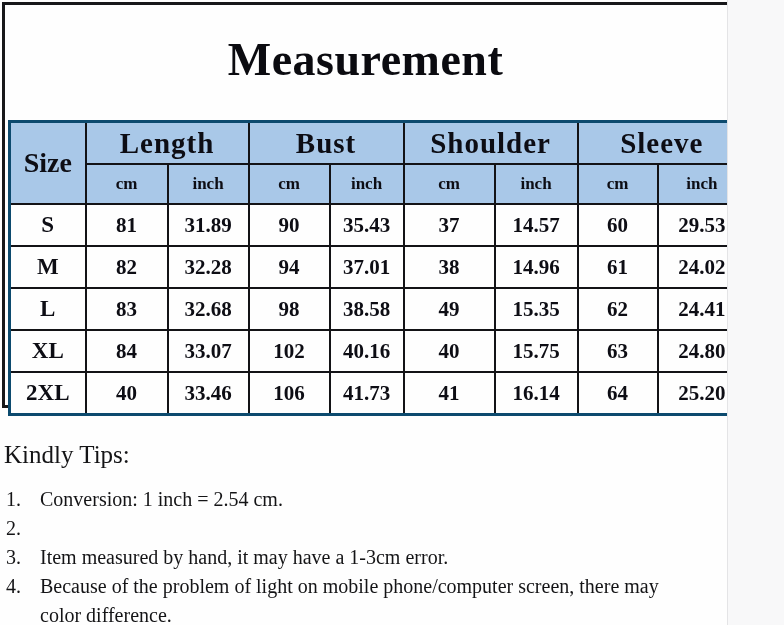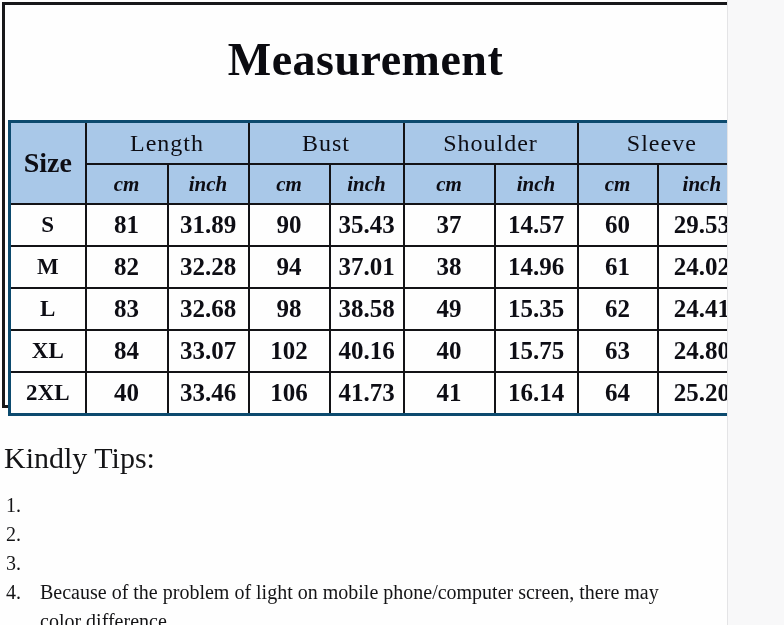--- a/index.html
+++ b/index.html
@@ -27,28 +27,28 @@
     position:absolute; left:8px; top:120px; width:737px;
     border-collapse:collapse; table-layout:fixed;
     border:3px solid #0c4a6e;
   }
   .size-chart th, .size-chart td {
     border:2px solid #131316; text-align:center; padding:0;
     color:#0d0d14; overflow:hidden;
   }
   .size-chart thead th { background:#a9c8e8; }
   th.size-th   { font-size:28px; font-weight:bold; }
-  th.group-th  { font-size:24px; font-weight:normal; height:40px; letter-spacing:1px; }
-  th.unit-th   { font-size:21px; font-weight:bold; height:38px;font-style:italic; }
-  .size-chart tbody td { height:40px; font-size:25px; font-weight:bold; background:#fefefe; }
+  th.group-th  { font-size:29px; font-weight:bold; height:40px; letter-spacing:1px; }
+  th.unit-th   { font-size:17px; font-weight:bold; height:38px; }
+  .size-chart tbody td { height:40px; font-size:21px; font-weight:bold; background:#fefefe; }
   .size-chart tbody td.size-cell { font-size:23px; }
   .tips {
     position:absolute; left:4px; top:441px; width:750px; color:#141416;
   }
-  .tips-heading { font-size:30px; margin:0 0 16px 0; font-weight:normal; }
+  .tips-heading { font-size:25px; margin:0 0 16px 0; font-weight:normal; }
   .tips-list { margin:0; padding:0; list-style:none; }
   .tip { display:flex; font-size:20px; line-height:29px; }
   .tip-num { flex:none; width:36px; padding-left:2px; box-sizing:border-box; }
   .tip-text { white-space:pre-line; }
 </style>
 </head>
 <body>
 
 <div class="photo">
 
@@ -144,26 +144,28 @@
           <td>25.20</td>
         </tr>
       </tbody>
   </table>
 
   <div class="tips">
     <h2 class="tips-heading">Kindly Tips:</h2>
     <ol class="tips-list">
       <li class="tip">
         <span class="tip-num">1.</span>
+        <span class="tip-text">Conversion: 1 inch = 2.54 cm.</span>
       </li>
       <li class="tip">
         <span class="tip-num">2.</span>
       </li>
       <li class="tip">
         <span class="tip-num">3.</span>
+        <span class="tip-text">Item measured by hand, it may have a 1-3cm error.</span>
       </li>
       <li class="tip">
         <span class="tip-num">4.</span>
         <span class="tip-text">Because of the problem of light on mobile phone/computer screen, there may
 color difference.</span>
       </li>
     </ol>
   </div>
 
 </div>

